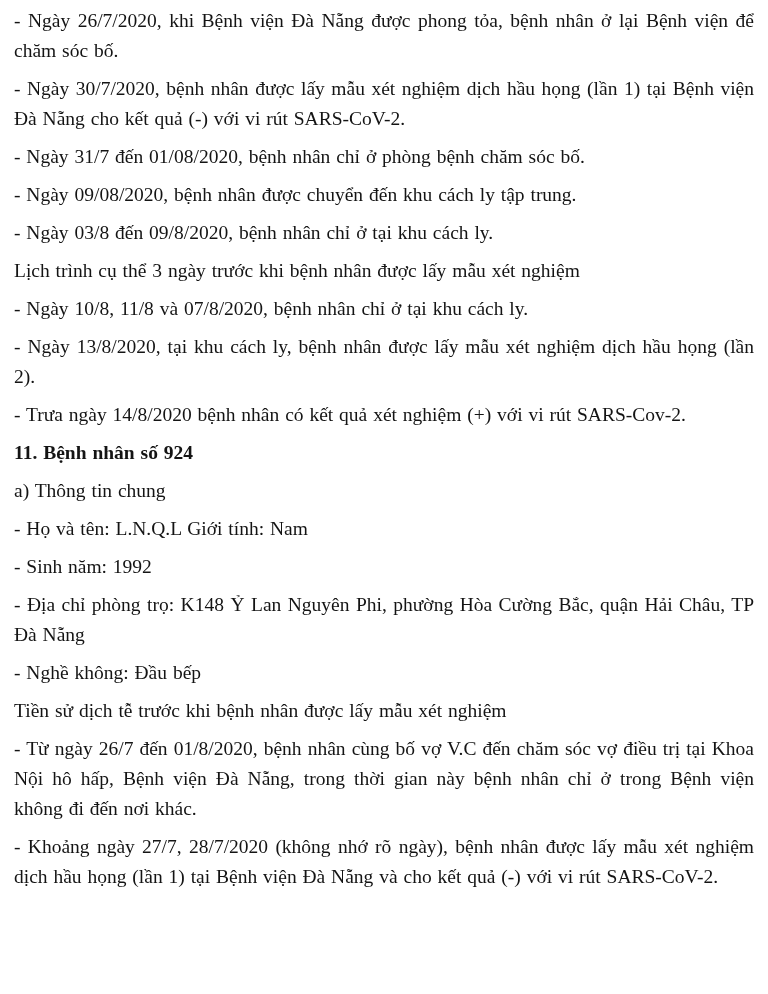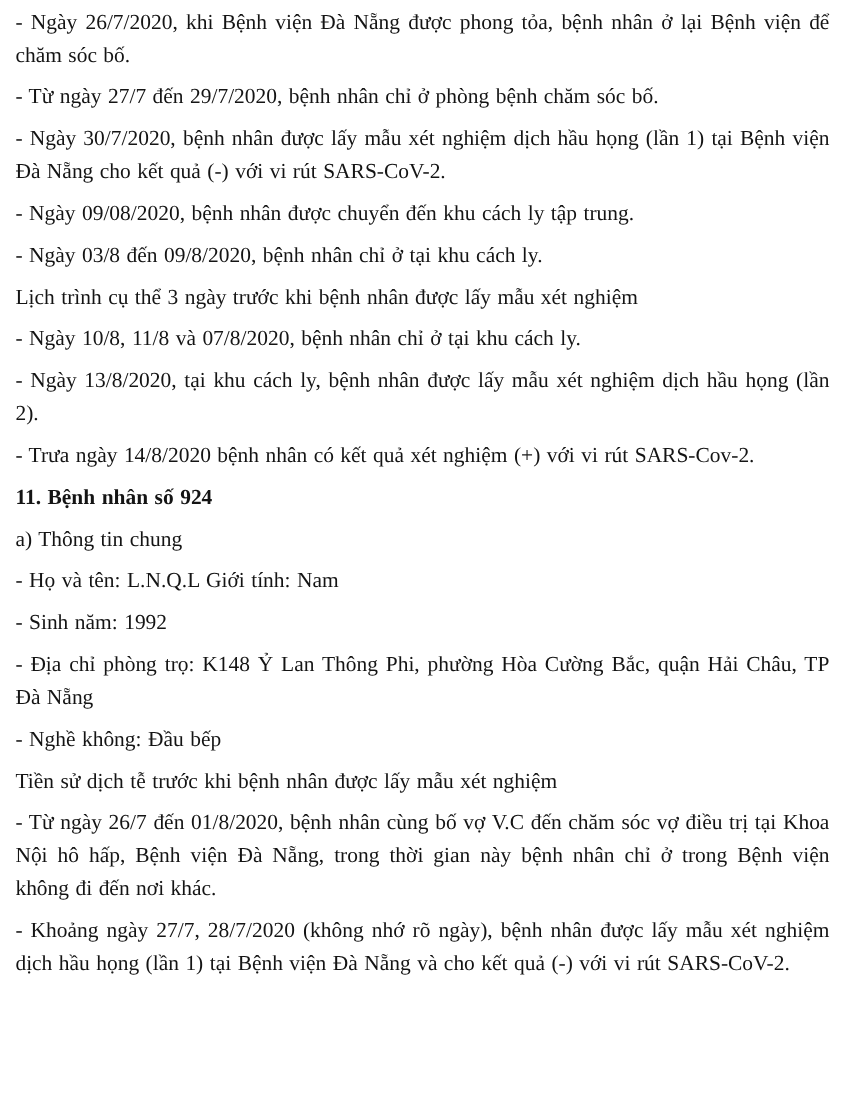--- a/index.html
+++ b/index.html
@@ -34,31 +34,31 @@
     text-align: left;
     font-family: Liberation Serif, serif;
   }
 </style>
 </head>
 <body>
 
 <div class="page">
   <div class="doc">
     <p>- Ngày 26/7/2020, khi Bệnh viện Đà Nẵng được phong tỏa, bệnh nhân ở lại Bệnh viện để chăm sóc bố.</p>
-    <p>- Từ ngày 27/7 đến 29/7/2020, bệnh nhân chỉ ở phòng bệnh chăm sóc bố.</p>
     <p>- Ngày 30/7/2020, bệnh nhân được lấy mẫu xét nghiệm dịch hầu họng (lần 1) tại Bệnh viện Đà Nẵng cho kết quả (-) với vi rút SARS-CoV-2.</p>
+    <p>- Ngày 31/7 đến 01/08/2020, bệnh nhân chỉ ở phòng bệnh chăm sóc bố.</p>
     <p>- Ngày 09/08/2020, bệnh nhân được chuyển đến khu cách ly tập trung.</p>
     <p>- Ngày 03/8 đến 09/8/2020, bệnh nhân chỉ ở tại khu cách ly.</p>
     <p>Lịch trình cụ thể 3 ngày trước khi bệnh nhân được lấy mẫu xét nghiệm</p>
     <p>- Ngày 10/8, 11/8 và 07/8/2020, bệnh nhân chỉ ở tại khu cách ly.</p>
     <p>- Ngày 13/8/2020, tại khu cách ly, bệnh nhân được lấy mẫu xét nghiệm dịch hầu họng (lần 2).</p>
     <p>- Trưa ngày 14/8/2020 bệnh nhân có kết quả xét nghiệm (+) với vi rút SARS-Cov-2.</p>
     <p class="heading">11. Bệnh nhân số 924</p>
     <p>a) Thông tin chung</p>
     <p>- Họ và tên: L.N.Q.L Giới tính: Nam</p>
     <p>- Sinh năm: 1992</p>
-    <p>- Địa chỉ phòng trọ: K148 Ỷ Lan Thông Phi, phường Hòa Cường Bắc, quận Hải Châu, TP Đà Nẵng</p>
+    <p>- Địa chỉ phòng trọ: K148 Ỷ Lan Nguyên Phi, phường Hòa Cường Bắc, quận Hải Châu, TP Đà Nẵng</p>
     <p>- Nghề không: Đầu bếp</p>
     <p>Tiền sử dịch tễ trước khi bệnh nhân được lấy mẫu xét nghiệm</p>
     <p>- Từ ngày 26/7 đến 01/8/2020, bệnh nhân cùng bố vợ V.C đến chăm sóc vợ điều trị tại Khoa Nội hô hấp, Bệnh viện Đà Nẵng, trong thời gian này bệnh nhân chỉ ở trong Bệnh viện không đi đến nơi khác.</p>
     <p>- Khoảng ngày 27/7, 28/7/2020 (không nhớ rõ ngày), bệnh nhân được lấy mẫu xét nghiệm dịch hầu họng (lần 1) tại Bệnh viện Đà Nẵng và cho kết quả (-) với vi rút SARS-CoV-2.</p>
   </div>
 </div>
 
 </body></html>

